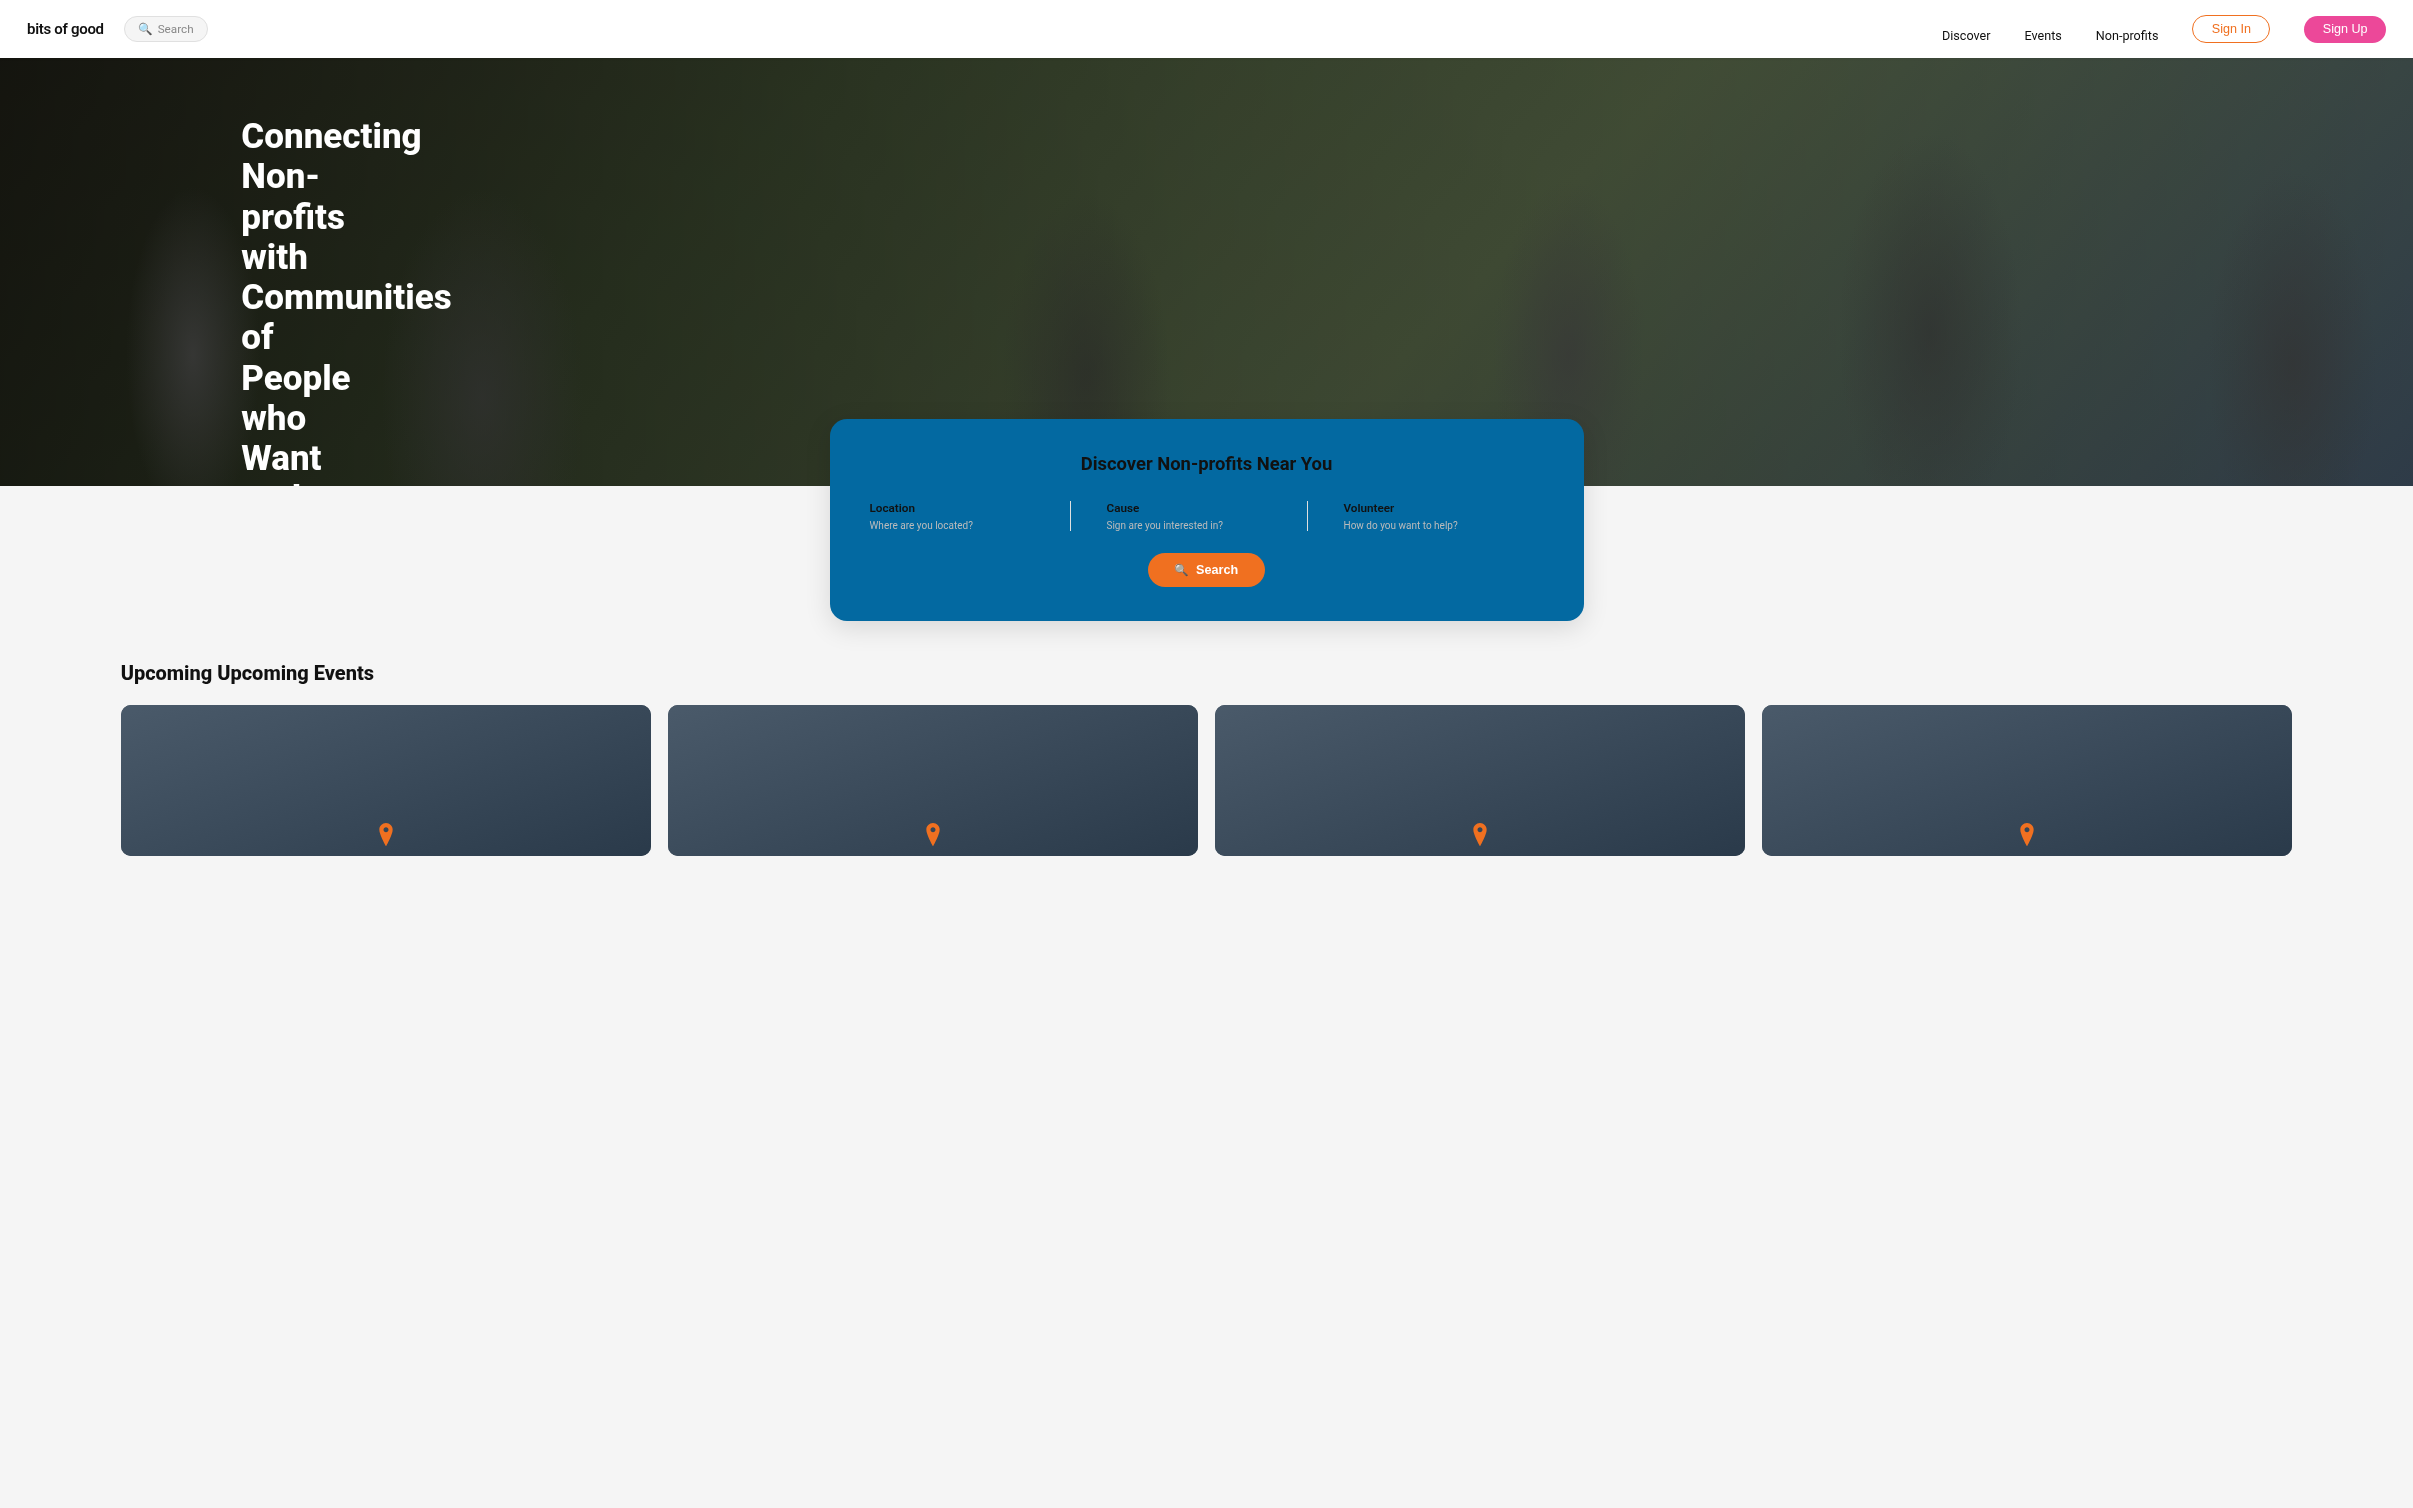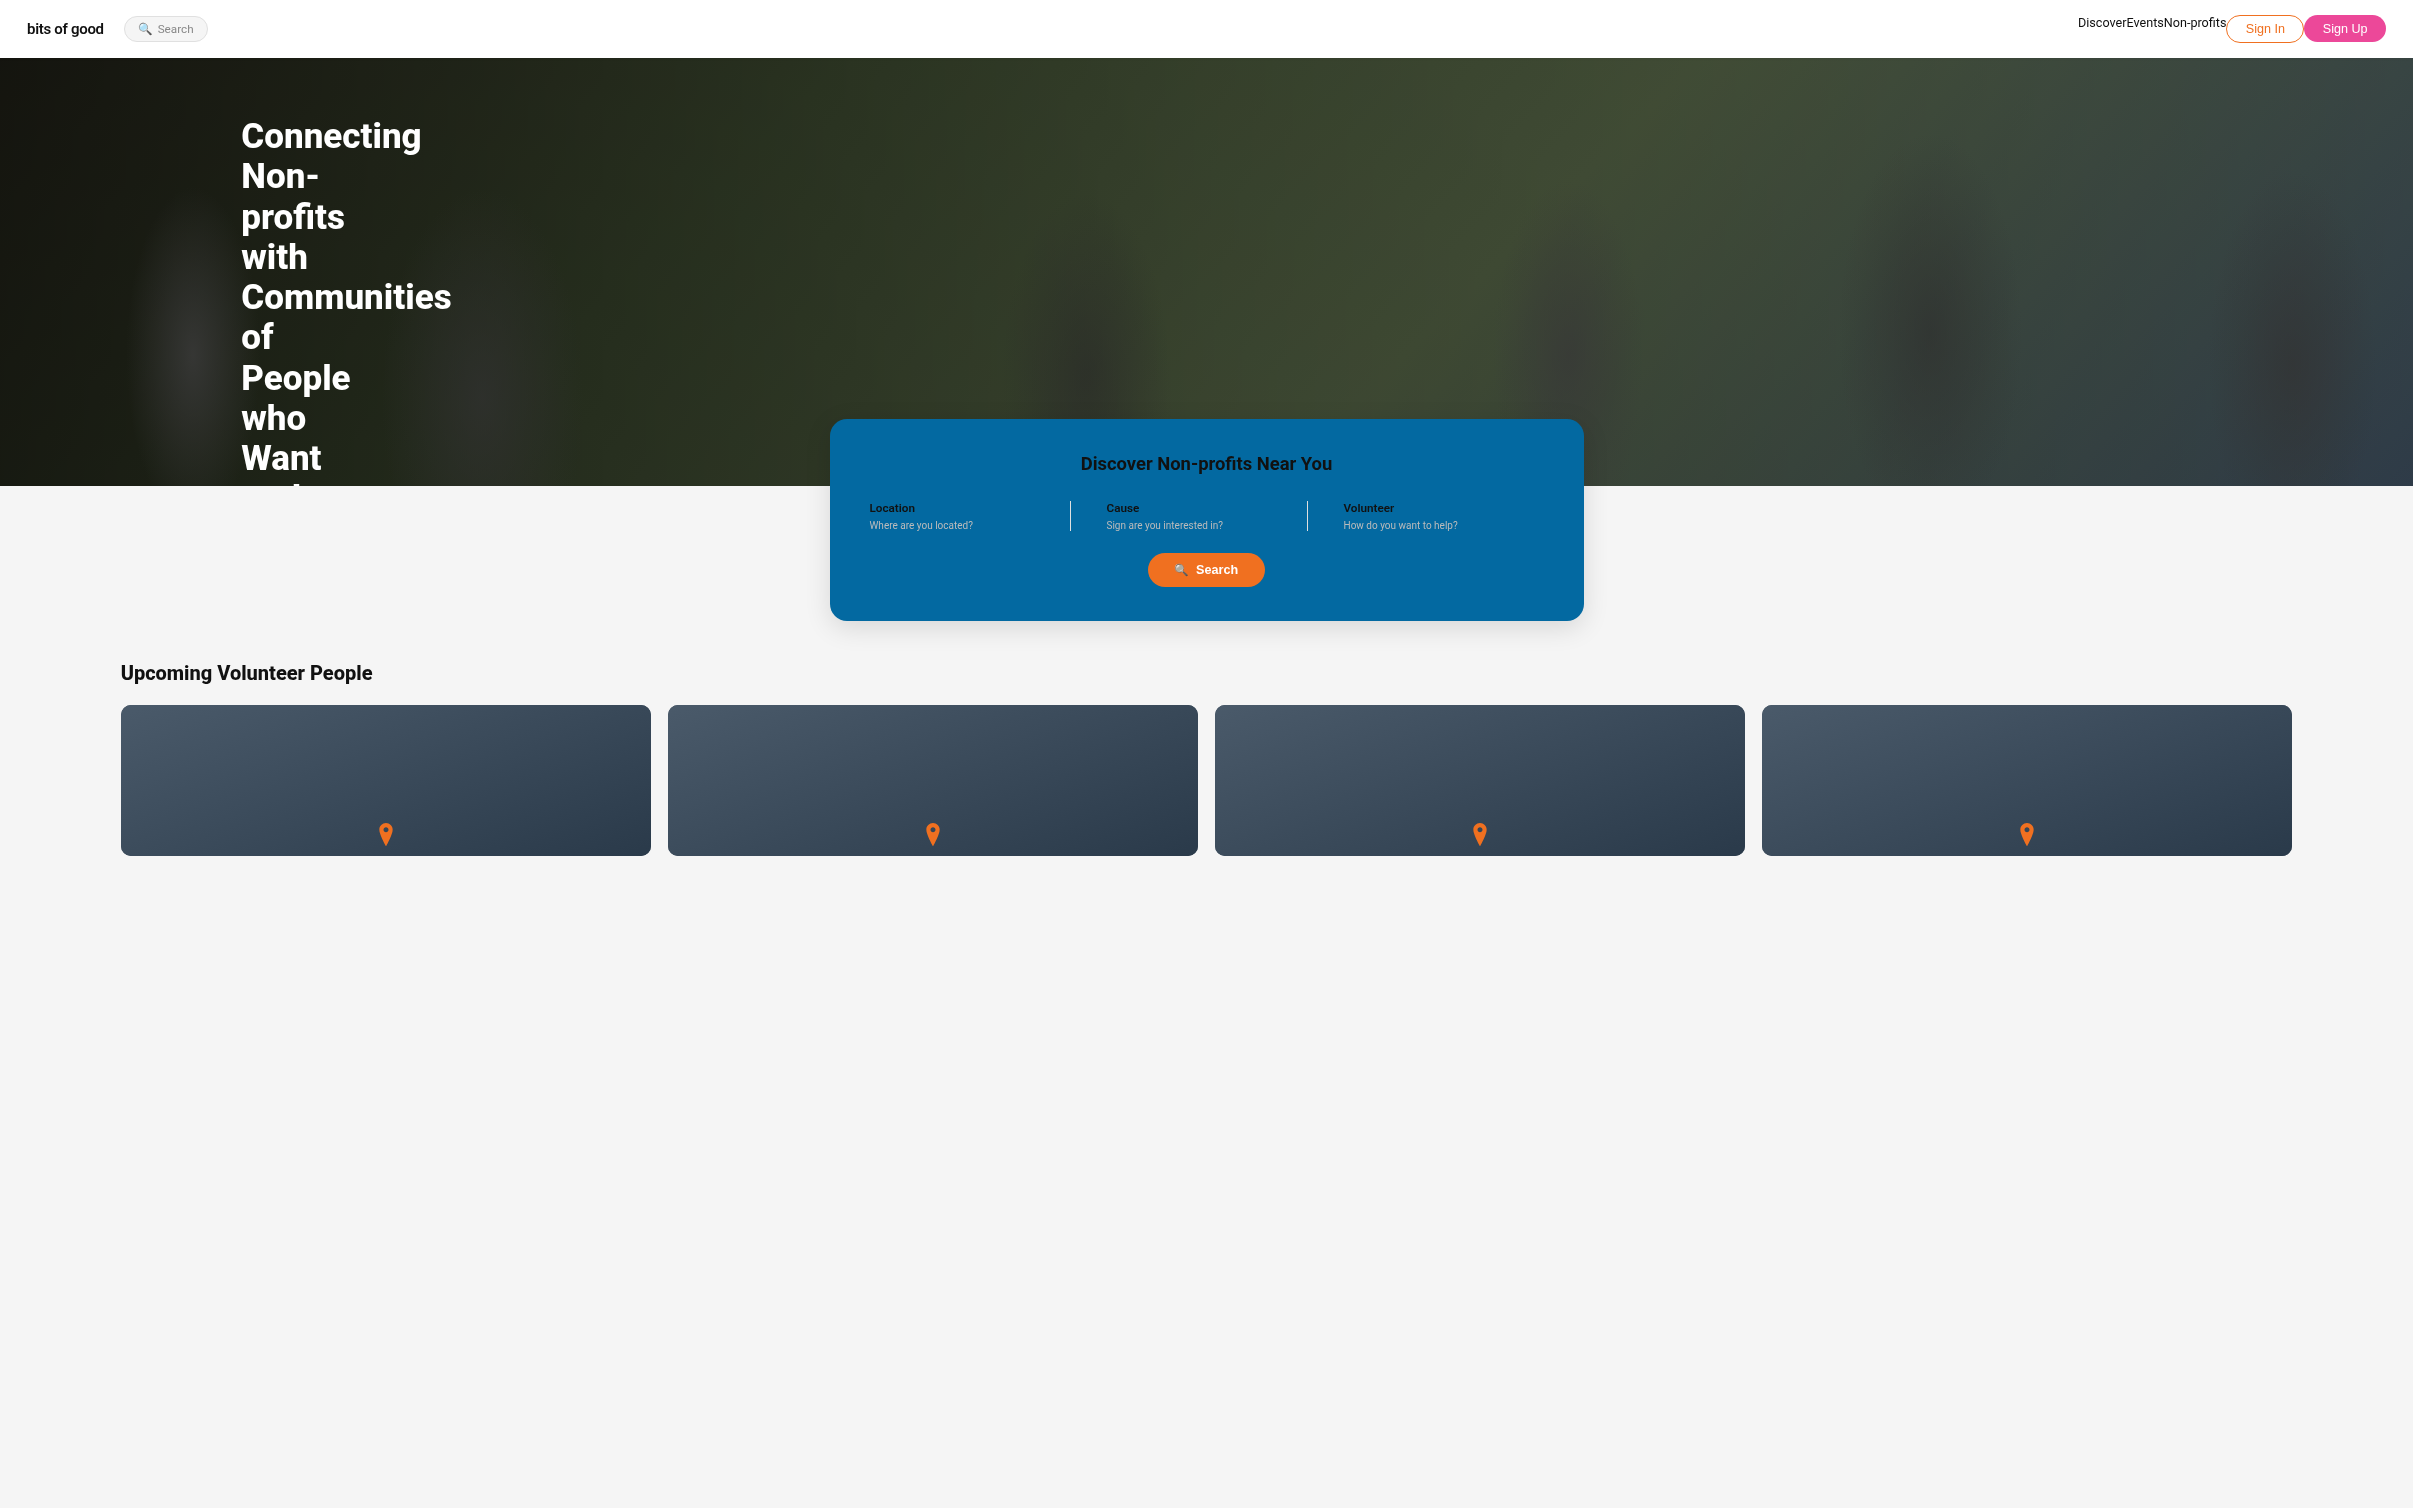--- a/index.html
+++ b/index.html
@@ -49,21 +49,22 @@
     }
 
     .nav-search-label {
       font-size: 11.7px;
       color: #888;
     }
 
     .nav-links {
       margin-left: auto;
       display: flex;
-      align-items: flex-start;
+      align-items: flex-end;
+      gap: 34px;
     }
 
     .nav-link {
       font-size: 12.6px;
       color: #111;
       text-decoration: none;
       cursor: pointer;
     }
 
     .nav-signin {
@@ -326,21 +327,21 @@
     <div class="discover-search-btn">
       <button>
         <span class="search-btn-icon">🔍</span>
         <span>Search</span>
       </button>
     </div>
   </div>
 </div>
 
 <section class="upcoming-section">
-  <h2 class="upcoming-title">Upcoming Volunteer People</h2>
+  <h2 class="upcoming-title">Upcoming Upcoming Events</h2>
 
   <div class="event-cards">
     <div class="event-card">
       <div class="event-card-pin">
         <svg class="pin-icon" viewBox="0 0 24 28" xmlns="http://www.w3.org/2000/svg">
           <path d="M12 0C7.58 0 4 3.58 4 8c0 6 8 20 8 20s8-14 8-20c0-4.42-3.58-8-8-8zm0 11c-1.66 0-3-1.34-3-3s1.34-3 3-3 3 1.34 3 3-1.34 3-3 3z"></path>
         </svg>
       </div>
     </div>
     <div class="event-card">

